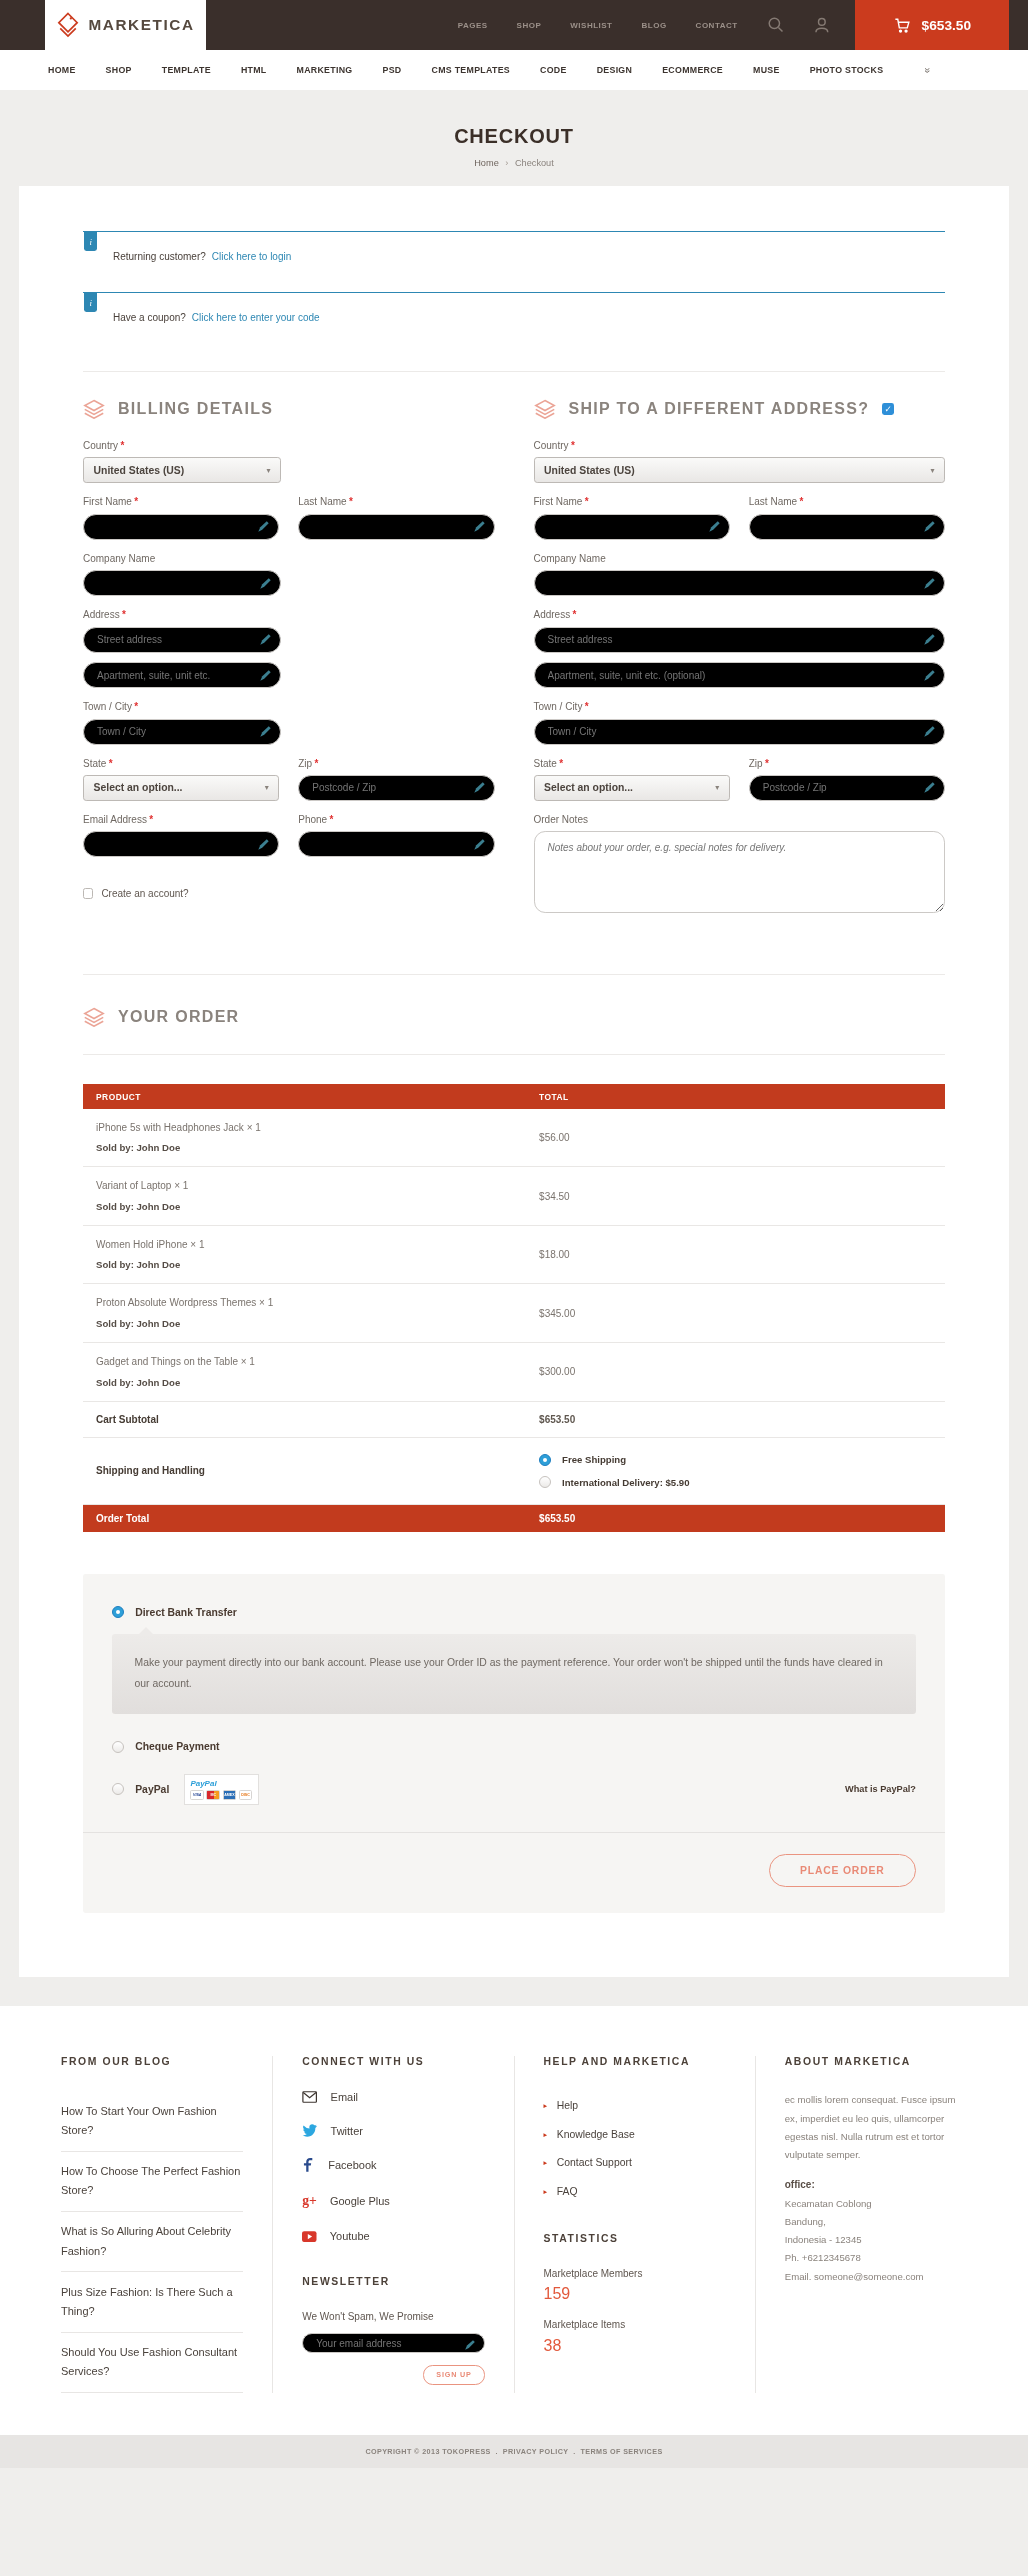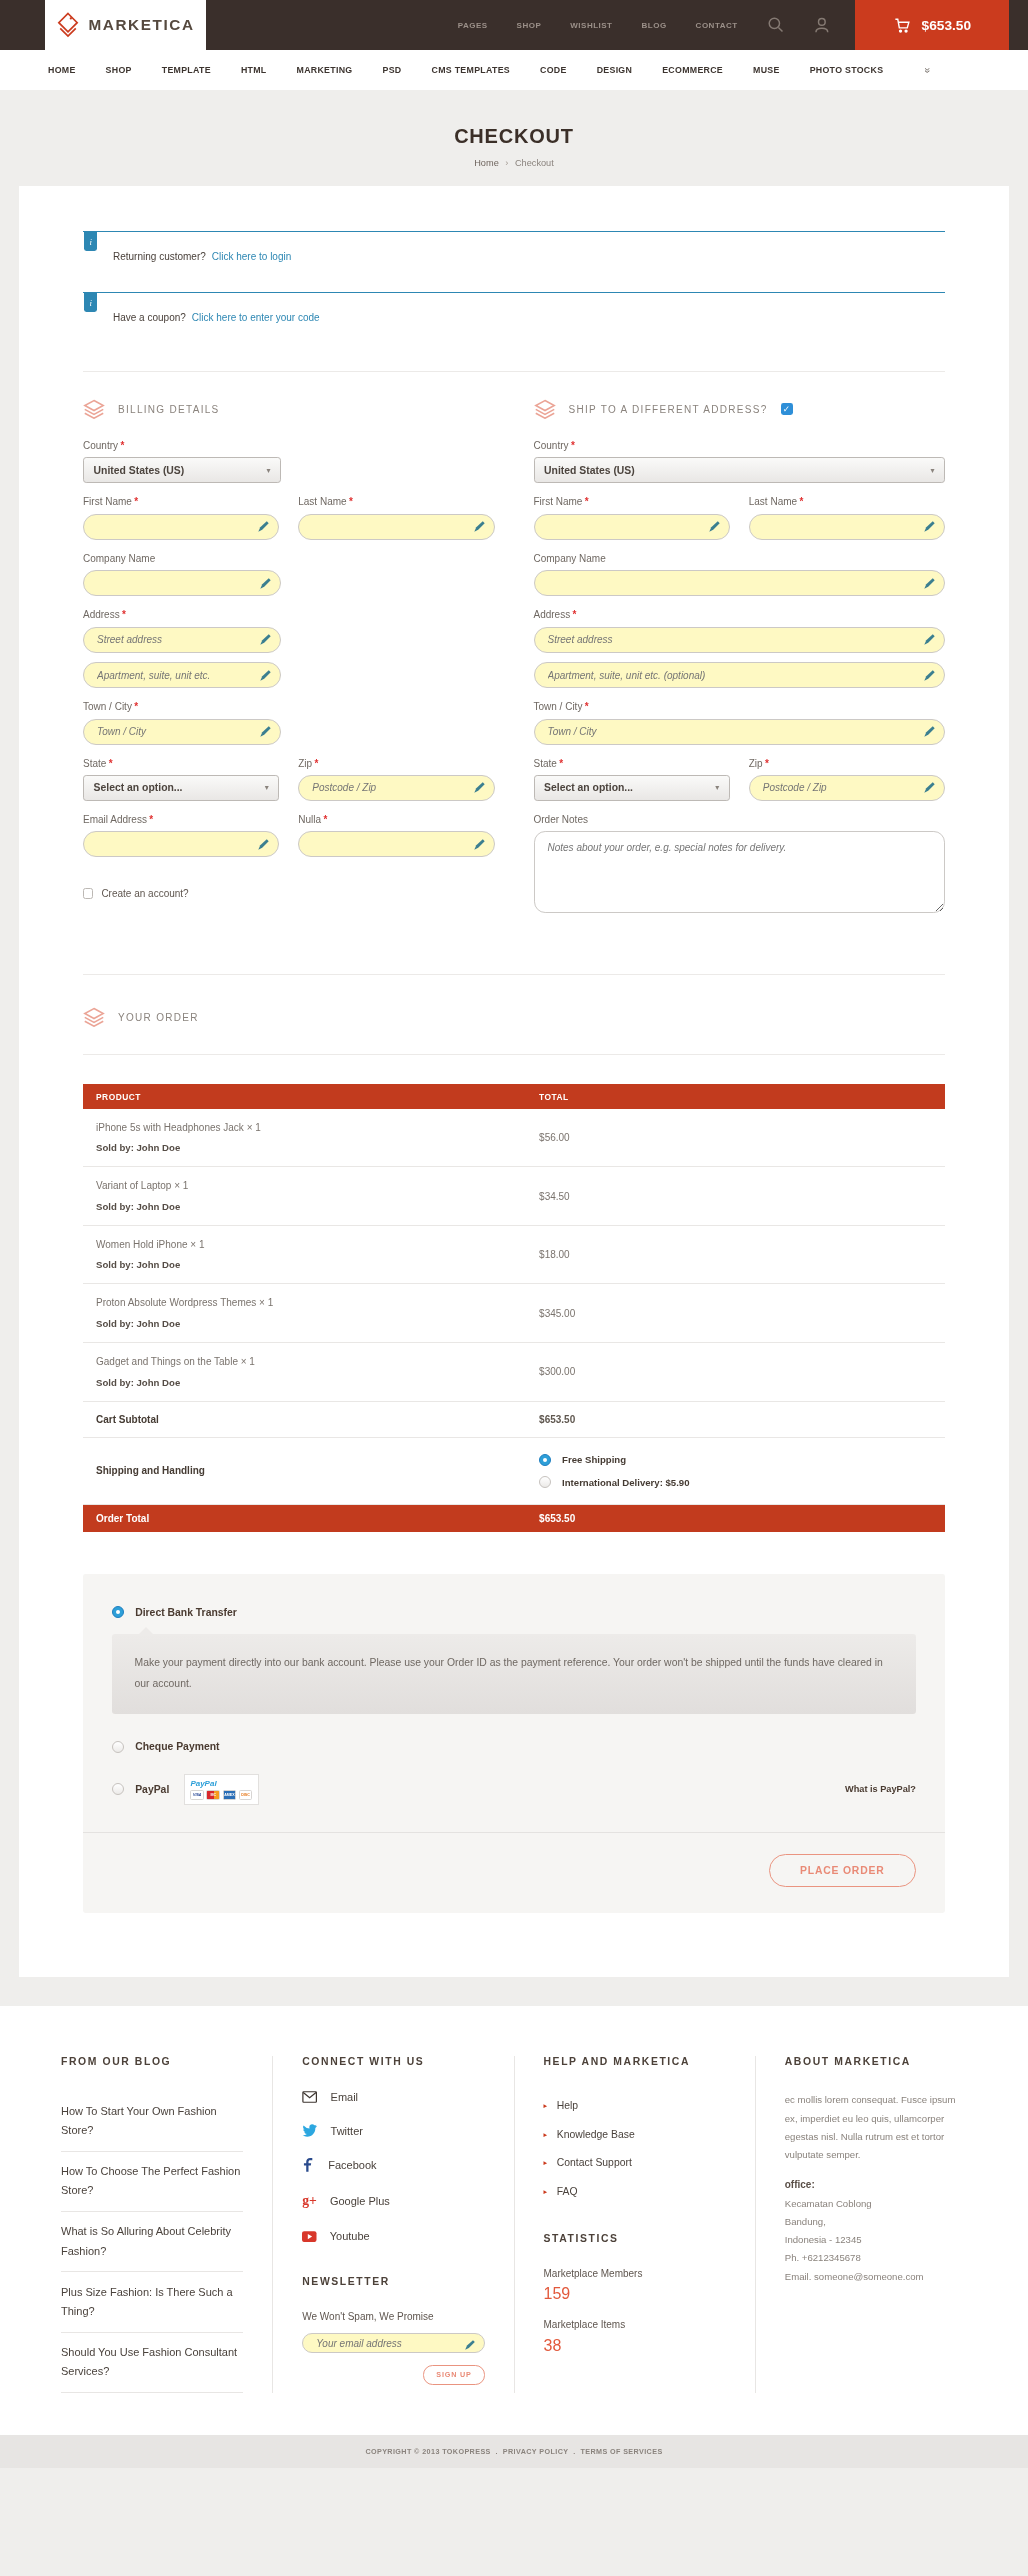--- a/index.html
+++ b/index.html
@@ -28,34 +28,34 @@
   
   .card { margin: 0 19px; background: #fff; padding: 45px 64px 64px; }
   .notice { border-top: 1.6px solid #2d87b3; position: relative; padding: 16px 0 8px 30px; margin-bottom: 21px; }
   .i-badge { position: absolute; left: 0.8px; top: 0; width: 13.7px; height: 19px; background: #2d87b3; color: #fff; font-style: italic; font-size: 8.8px; font-family: "Liberation Serif", serif; display: flex; align-items: center; justify-content: center; border-radius: 0 0 2.4px 2.4px; }
   .notice-text { font-size: 10px; color: #4a413b; }
   .notice-text a { color: #2d87b3; text-decoration: none; cursor: pointer; margin-left: 3.2px; }
   .form-top-divider { border-top: 0.8px solid #eceae8; margin-top: 39px; }
   .cols { display: flex; gap: 39px; }
   .col { flex: 1; min-width: 0; }
   .sec-heading { display: flex; align-items: center; gap: 13px; margin: 27px 0 21px; }
-  .sec-heading .txt { font-size: 10px; font-weight: normal; letter-spacing: 1.3px; color: #8a837d; }
+  .sec-heading .txt { font-size: 16px; font-weight: bold; letter-spacing: 1.3px; color: #8a837d; }
   .chk { width: 12px; height: 12px; border-radius: 2.4px; background: #2e8fd8; color: #fff; font-size: 8.8px; line-height: 12px; text-align: center; display: inline-block; cursor: pointer; }
   .chk-empty { width: 10.4px; height: 10.4px; border-radius: 2.4px; border: 0.8px solid #bcb8b4; background: #fff; display: inline-block; cursor: pointer; }
   .field { margin-bottom: 13px; }
   .field > label { display: block; font-size: 10px; color: #6f6862; margin-bottom: 6.4px; }
   .req { color: #e03131; margin-left: 2.4px; font-weight: bold; }
   .row2 { display: flex; gap: 19px; }
   .row2 .field { flex: 1; min-width: 0; }
   .w250 { width: 198px; }
   .pill-wrap { position: relative; }
   .pill-wrap input {
     width: 100%; height: 26px; border: 0.8px solid #ccc9c6; border-radius: 13px;
-    padding: 0 27px 0 13px; font-size: 10px; font-style: italic; color: #8a837d;
-    font-family: "Liberation Sans", sans-serif; outline: none; background: #fef9c3;
+    padding: 0 27px 0 13px; font-size: 10px; color: #8a837d;
+    font-family: "Liberation Sans", sans-serif; outline: none; background: #000000;
   }
   .pen { position: absolute; right: 8.8px; top: 6.4px; }
   .selectbox {
     height: 26px; border: 0.8px solid #bdb9b5; border-radius: 3.2px;
     background: linear-gradient(#fafaf9, #e9e7e5);
     display: flex; align-items: center; justify-content: space-between;
     padding: 0 9.6px; cursor: pointer;
   }
   .selectbox .val { font-size: 10.4px; font-weight: bold; color: #4c443e; }
   .selectbox .arrow { font-size: 8px; color: #8a837d; }
@@ -321,21 +321,21 @@
         <div class="field">
           <label><span>Email Address</span><span class="req">*</span></label>
           <div class="pill-wrap"><input style="">
             <span class="pen">
                 <svg width="13" height="13" viewBox="0 0 20 20">
                   <path d="M2 18 L5 11 15 2 18 5 8 15 Z" fill="#3b7f90"></path>
                 </svg>
               </span></div>
         </div>
         <div class="field">
-          <label><span>Nulla</span><span class="req">*</span></label>
+          <label><span>Phone</span><span class="req">*</span></label>
           <div class="pill-wrap"><input style="">
             <span class="pen">
                 <svg width="13" height="13" viewBox="0 0 20 20">
                   <path d="M2 18 L5 11 15 2 18 5 8 15 Z" fill="#3b7f90"></path>
                 </svg>
               </span></div>
         </div>
       </div>
 
       <div class="chk-row">

